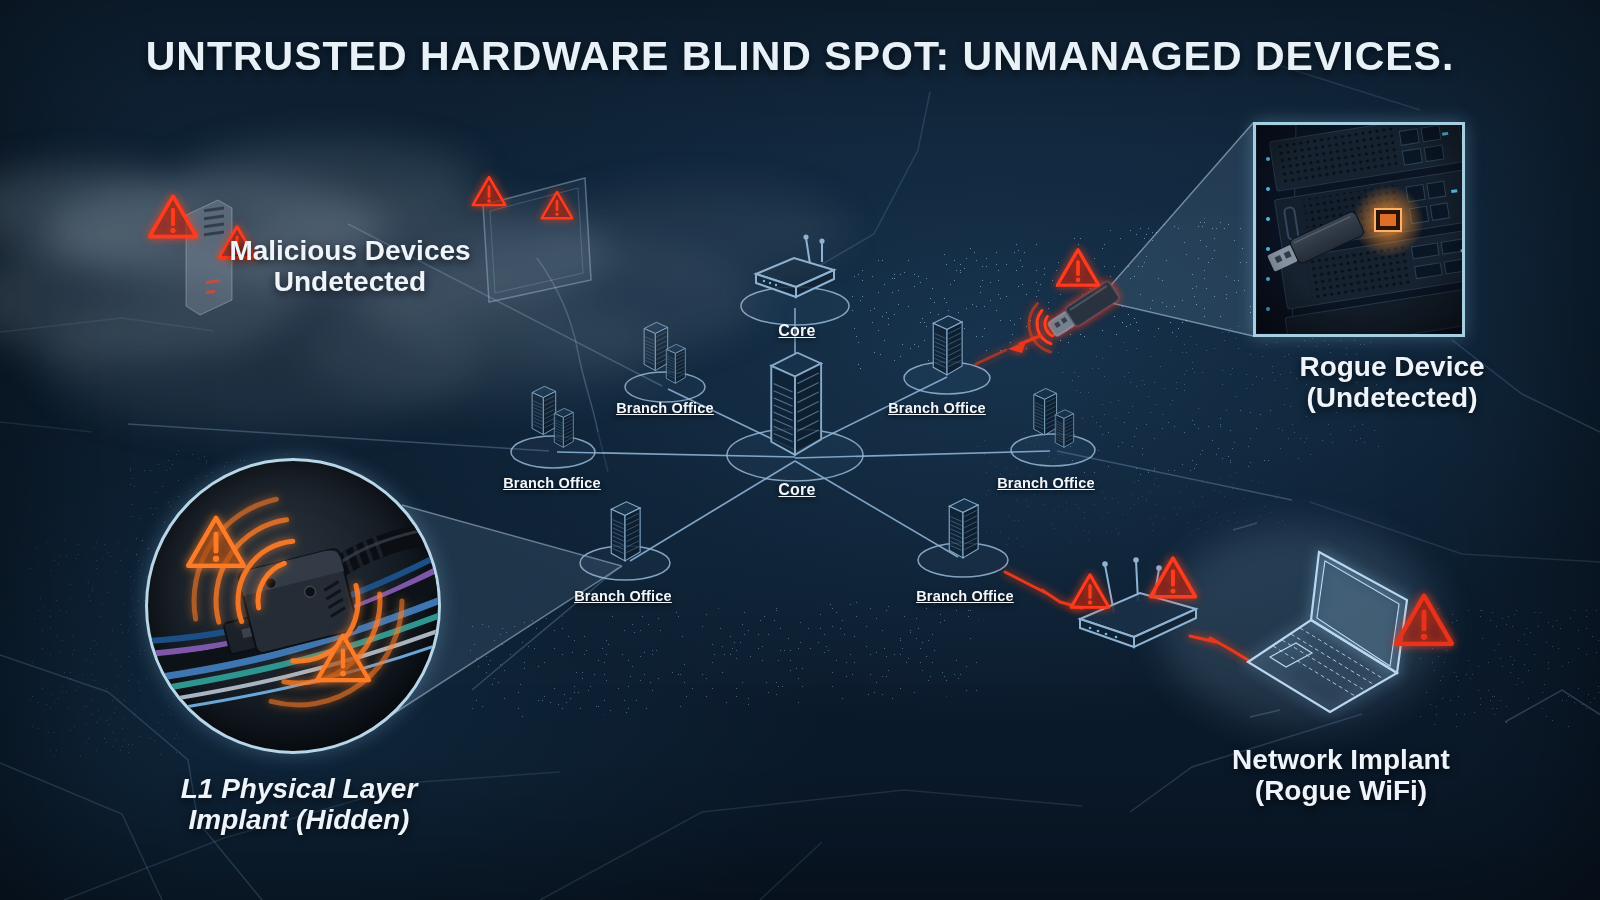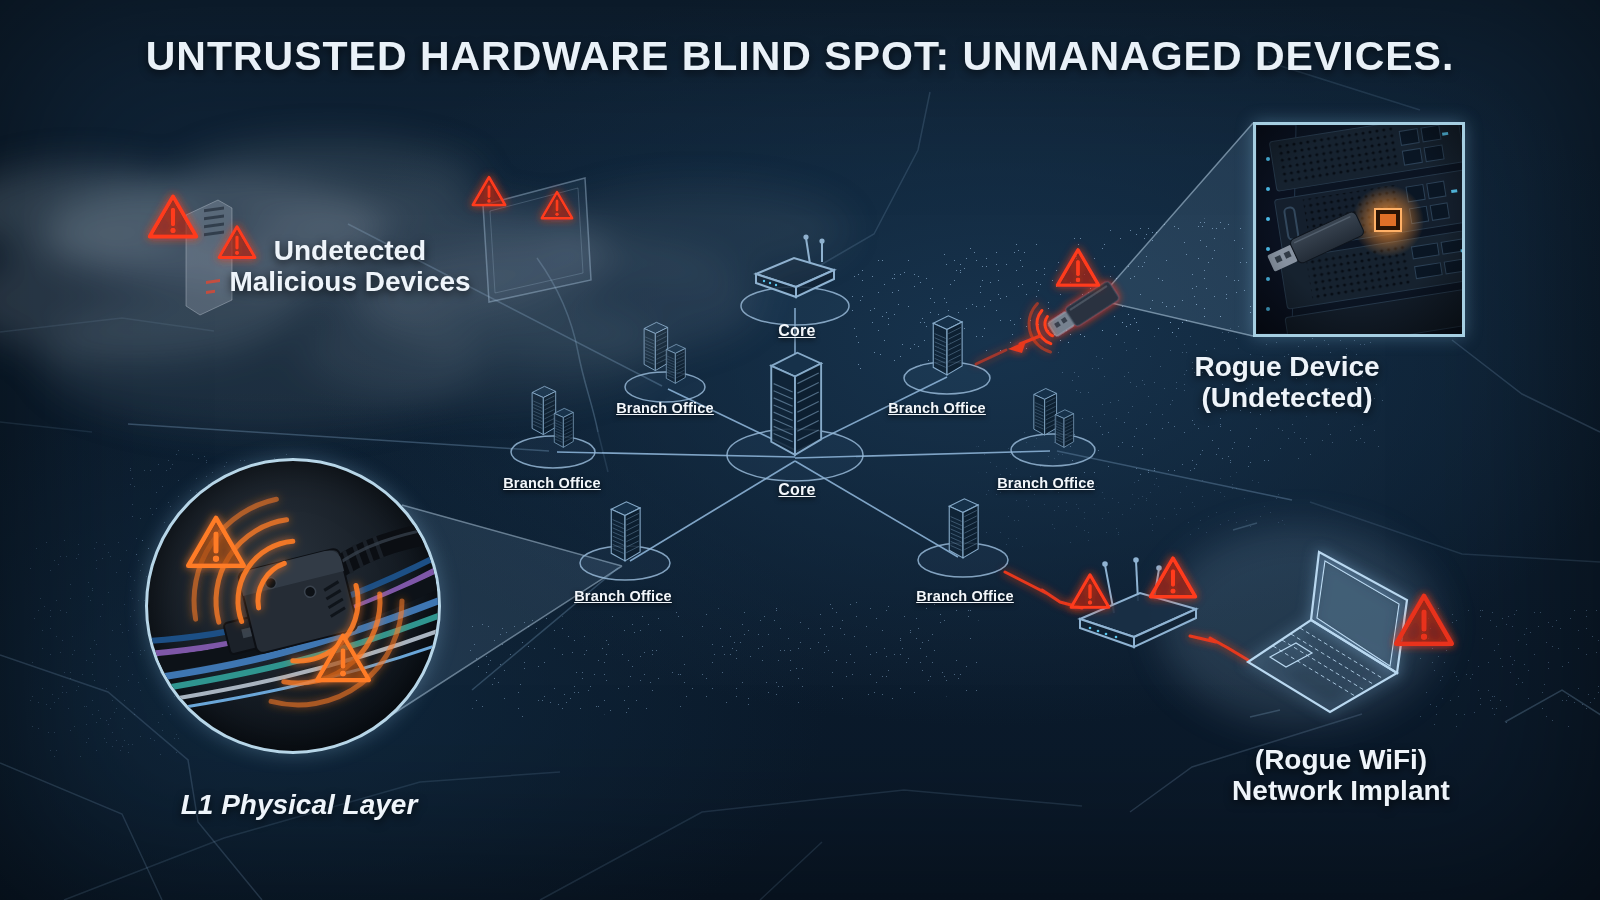--- a/index.html
+++ b/index.html
@@ -406,33 +406,34 @@
       </filter>
     </defs>
     <use href="#warn" x="37" y="53" width="62" height="57" style="color:#ff7c26" filter="url(#cglowOrange)"></use>
     <use href="#warn" x="166" y="171" width="58" height="53" style="color:#ff7c26" filter="url(#cglowOrange)"></use>
   </svg>
 </div>
 
 <div class="page-title">UNTRUSTED HARDWARE BLIND SPOT: UNMANAGED DEVICES.</div>
 
 <div class="callout" style="left:350px;top:266px;">
+  <div>Malicious Devices</div>
   <div>Undetected</div>
-  <div>Malicious Devices</div>
-</div>
-<div class="callout" style="left:1287px;top:382px;">
+</div>
+<div class="callout" style="left:1392px;top:382px;">
   <div>Rogue Device</div>
   <div>(Undetected)</div>
 </div>
 <div class="callout" style="left:299px;top:804px;font-style:italic;">
   <div>L1 Physical Layer</div>
+  <div>Implant (Hidden)</div>
 </div>
 <div class="callout" style="left:1341px;top:775px;">
+  <div>Network Implant</div>
   <div>(Rogue WiFi)</div>
-  <div>Network Implant</div>
 </div>
 
 <div class="node-label" style="left:797px;top:331px;font-size:16px;">Core</div>
 <div class="node-label" style="left:797px;top:490px;font-size:16px;">Core</div>
 <div class="node-label" style="left:665px;top:408px;">Branch Office</div>
 <div class="node-label" style="left:552px;top:483px;">Branch Office</div>
 <div class="node-label" style="left:937px;top:408px;">Branch Office</div>
 <div class="node-label" style="left:1046px;top:483px;">Branch Office</div>
 <div class="node-label" style="left:623px;top:596px;">Branch Office</div>
 <div class="node-label" style="left:965px;top:596px;">Branch Office</div>

